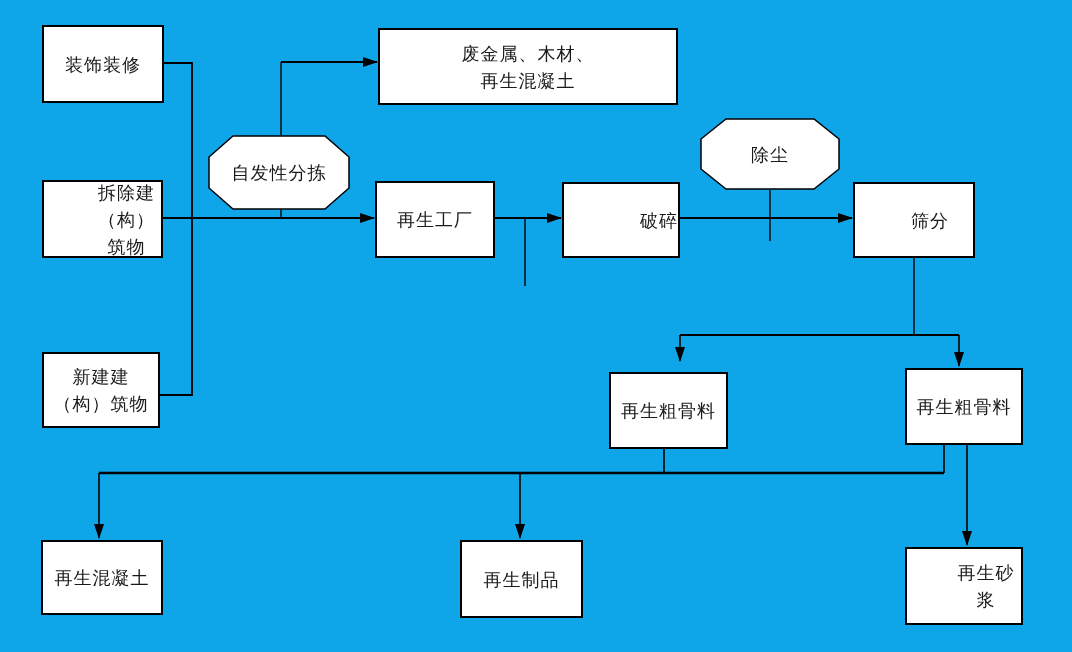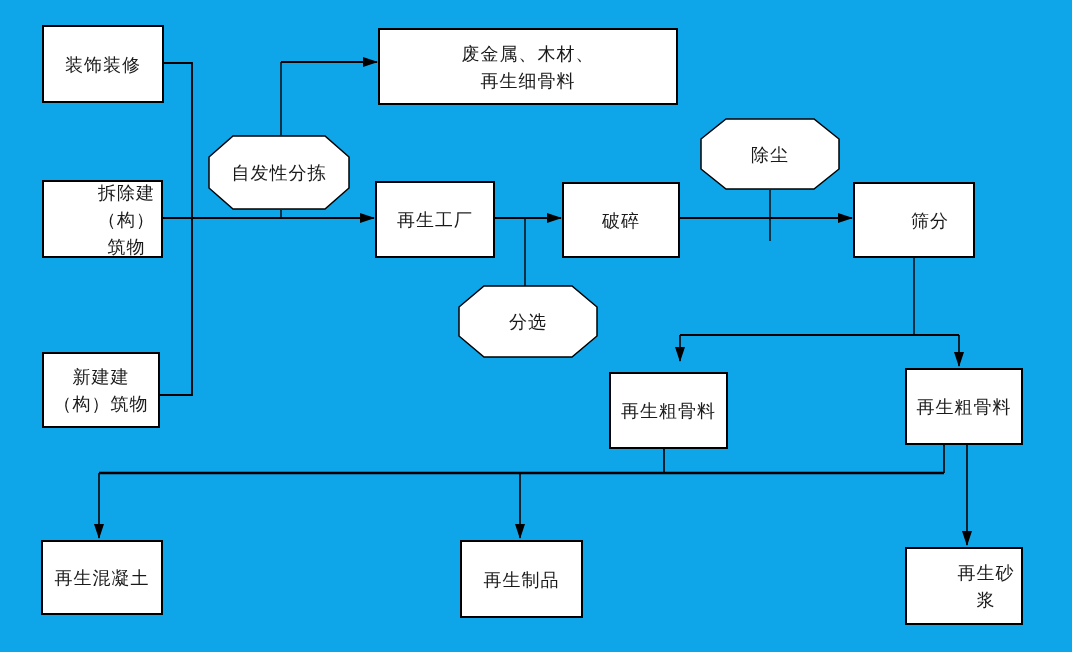--- a/index.html
+++ b/index.html
@@ -99,38 +99,38 @@
 
     <line x1="967" y1="445" x2="967" y2="545" stroke="#000000" stroke-width="1.6" marker-end="url(#arr)"></line>
   </svg>
 
   <div class="node rect" style="left:42px; top:25px; width:122px; height:78px;">
     <span class="label">装饰装修</span>
   </div>
 
   <div class="node rect" style="left:378px; top:28px; width:300px; height:77px;">
     <span class="label">废金属、木材、
-再生细骨料</span>
+再生混凝土</span>
   </div>
 
   <div class="node rect" style="left:42px; top:180px; width:121px; height:78px;padding-left:48px;">
     <span class="label">拆除建
 （构）筑物</span>
   </div>
 
   <div class="node rect" style="left:42px; top:352px; width:118px; height:76px;">
     <span class="label">新建建
 （构）筑物</span>
   </div>
 
   <div class="node rect" style="left:375px; top:181px; width:120px; height:77px;">
     <span class="label">再生工厂</span>
   </div>
 
-  <div class="node rect" style="left:562px; top:182px; width:118px; height:76px;">
+  <div class="node rect" style="left:562px; top:182px; width:118px; height:76px;justify-content:flex-end;">
     <span class="label">破碎</span>
   </div>
 
   <div class="node rect" style="left:853px; top:182px; width:122px; height:76px;padding-left:32px;">
     <span class="label">筛分</span>
   </div>
 
   <div class="node rect" style="left:609px; top:372px; width:119px; height:77px;">
     <span class="label">再生粗骨料</span>
   </div>
@@ -151,26 +151,20 @@
     <span class="label">再生砂浆</span>
   </div>
 
   <div class="node oct" style="left:208px; top:135px; width:142px; height:75px;">
     <svg class="oct-shape" viewBox="0 0 142 75">
       <polygon points="25,1 117,1 141,22 141,53 117,74 25,74 1,53 1,22" fill="#ffffff" stroke="#000000" stroke-width="1.5"></polygon>
     </svg>
     <span class="label">自发性分拣</span>
   </div>
 
-  <div class="node oct" style="left:458px; top:285px; width:140px; height:73px;">
-    <svg class="oct-shape" viewBox="0 0 140 73">
-      <polygon points="26,1 114,1 139,22 139,51 114,72 26,72 1,51 1,22" fill="#ffffff" stroke="#000000" stroke-width="1.5"></polygon>
-    </svg>
-    <span class="label">分选</span>
-  </div>
 
   <div class="node oct" style="left:700px; top:118px; width:140px; height:72px;">
     <svg class="oct-shape" viewBox="0 0 140 72">
       <polygon points="26,1 114,1 139,21 139,51 114,71 26,71 1,51 1,21" fill="#ffffff" stroke="#000000" stroke-width="1.5"></polygon>
     </svg>
     <span class="label">除尘</span>
   </div>
 
 
 </div>

